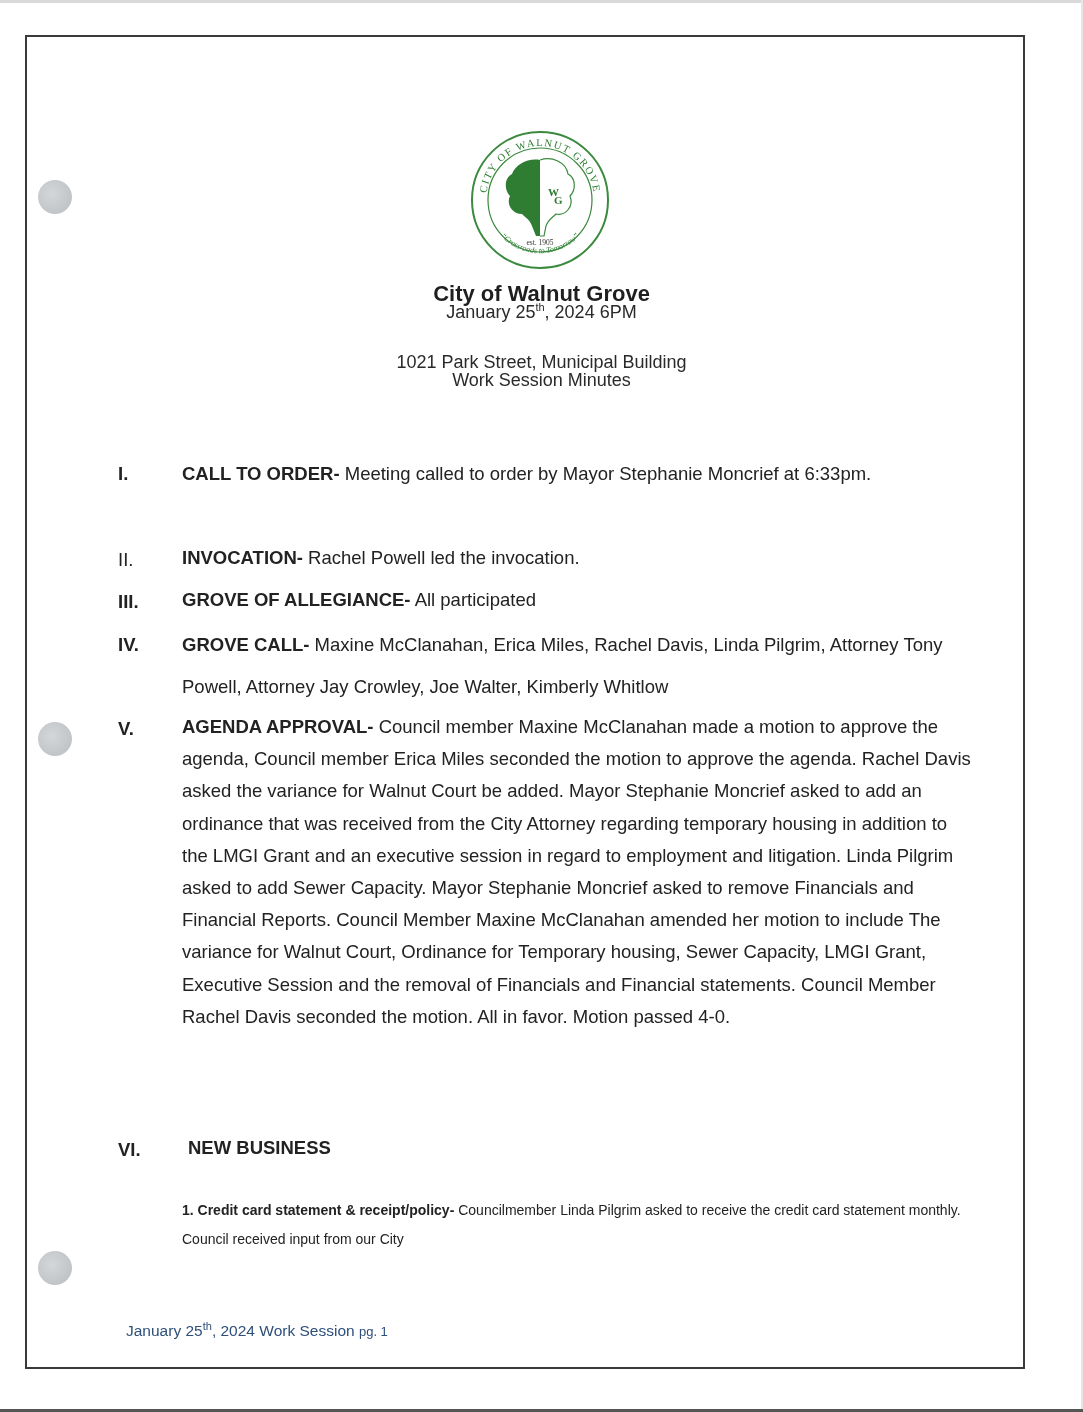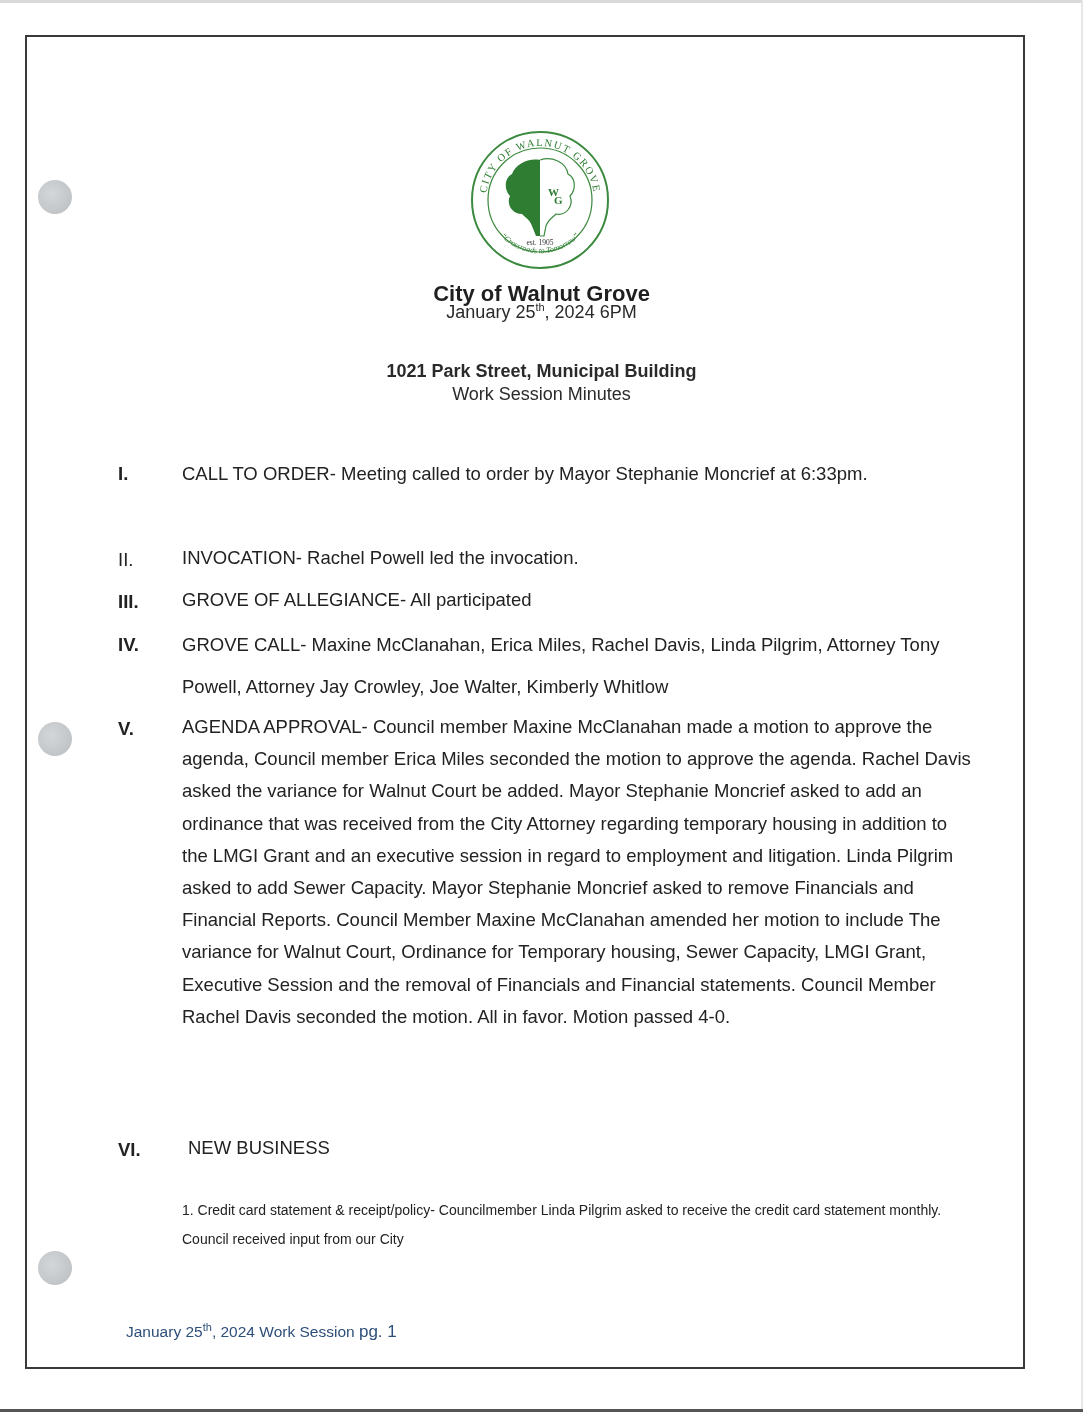--- a/index.html
+++ b/index.html
@@ -19,34 +19,34 @@
   .hole {
     position: absolute; width: 34px; height: 34px; border-radius: 50%;
     background: radial-gradient(circle at 40% 40%, #d4d7d9, #b9bdc0);
     left: 38px;
   }
   .seal { position: absolute; left: 468px; top: 128px; width: 144px; height: 144px; }
   .header { position: absolute; left: 0; width: 1083px; text-align: center; }
   .title { top: 281px; font-size: 22px; font-weight: bold; color: #1f1f1f; }
   .sub { font-size: 18px; color: #2a2a2a; }
   .sub1 { top: 302px; }
-  .sub2 { top: 361px; font-weight: bold; }
-  .sub3 { top: 384px; text-align: center; }
+  .sub2 { top: 352px; }
+  .sub3 { top: 370px; text-align: center; }
   sup { font-size: 11px; vertical-align: super; line-height: 0; }
 
   .item { position: absolute; left: 118px; width: 860px; font-size: 18.5px; color: #222; }
   .num { position: absolute; left: 0; top: 0; }
   .num.bold { font-weight: bold; }
   .body { position: absolute; left: 64px; width: 790px; line-height: 32.2px; }
   .body.wide { line-height: 42px; }
-  .lbl { font-weight: normal; text-align: right; }
+  .lbl { font-weight: bold; text-align: right; }
   .sub-item { position: absolute; left: 182px; width: 790px; font-size: 14px; color: #222; line-height: 29px; }
 
   .footer { position: absolute; left: 126px; top: 1322px; font-size: 15.5px; color: #2e4f7a; }
-  .footer .pg { font-size: 17px; }
+  .footer .pg { font-size: 13px; }
 </style>
 </head>
 <body>
 
 <div class="top-edge"></div>
 <div class="right-edge"></div>
 <div class="bottom-edge"></div>
 
 <div class="frame"></div>
 

